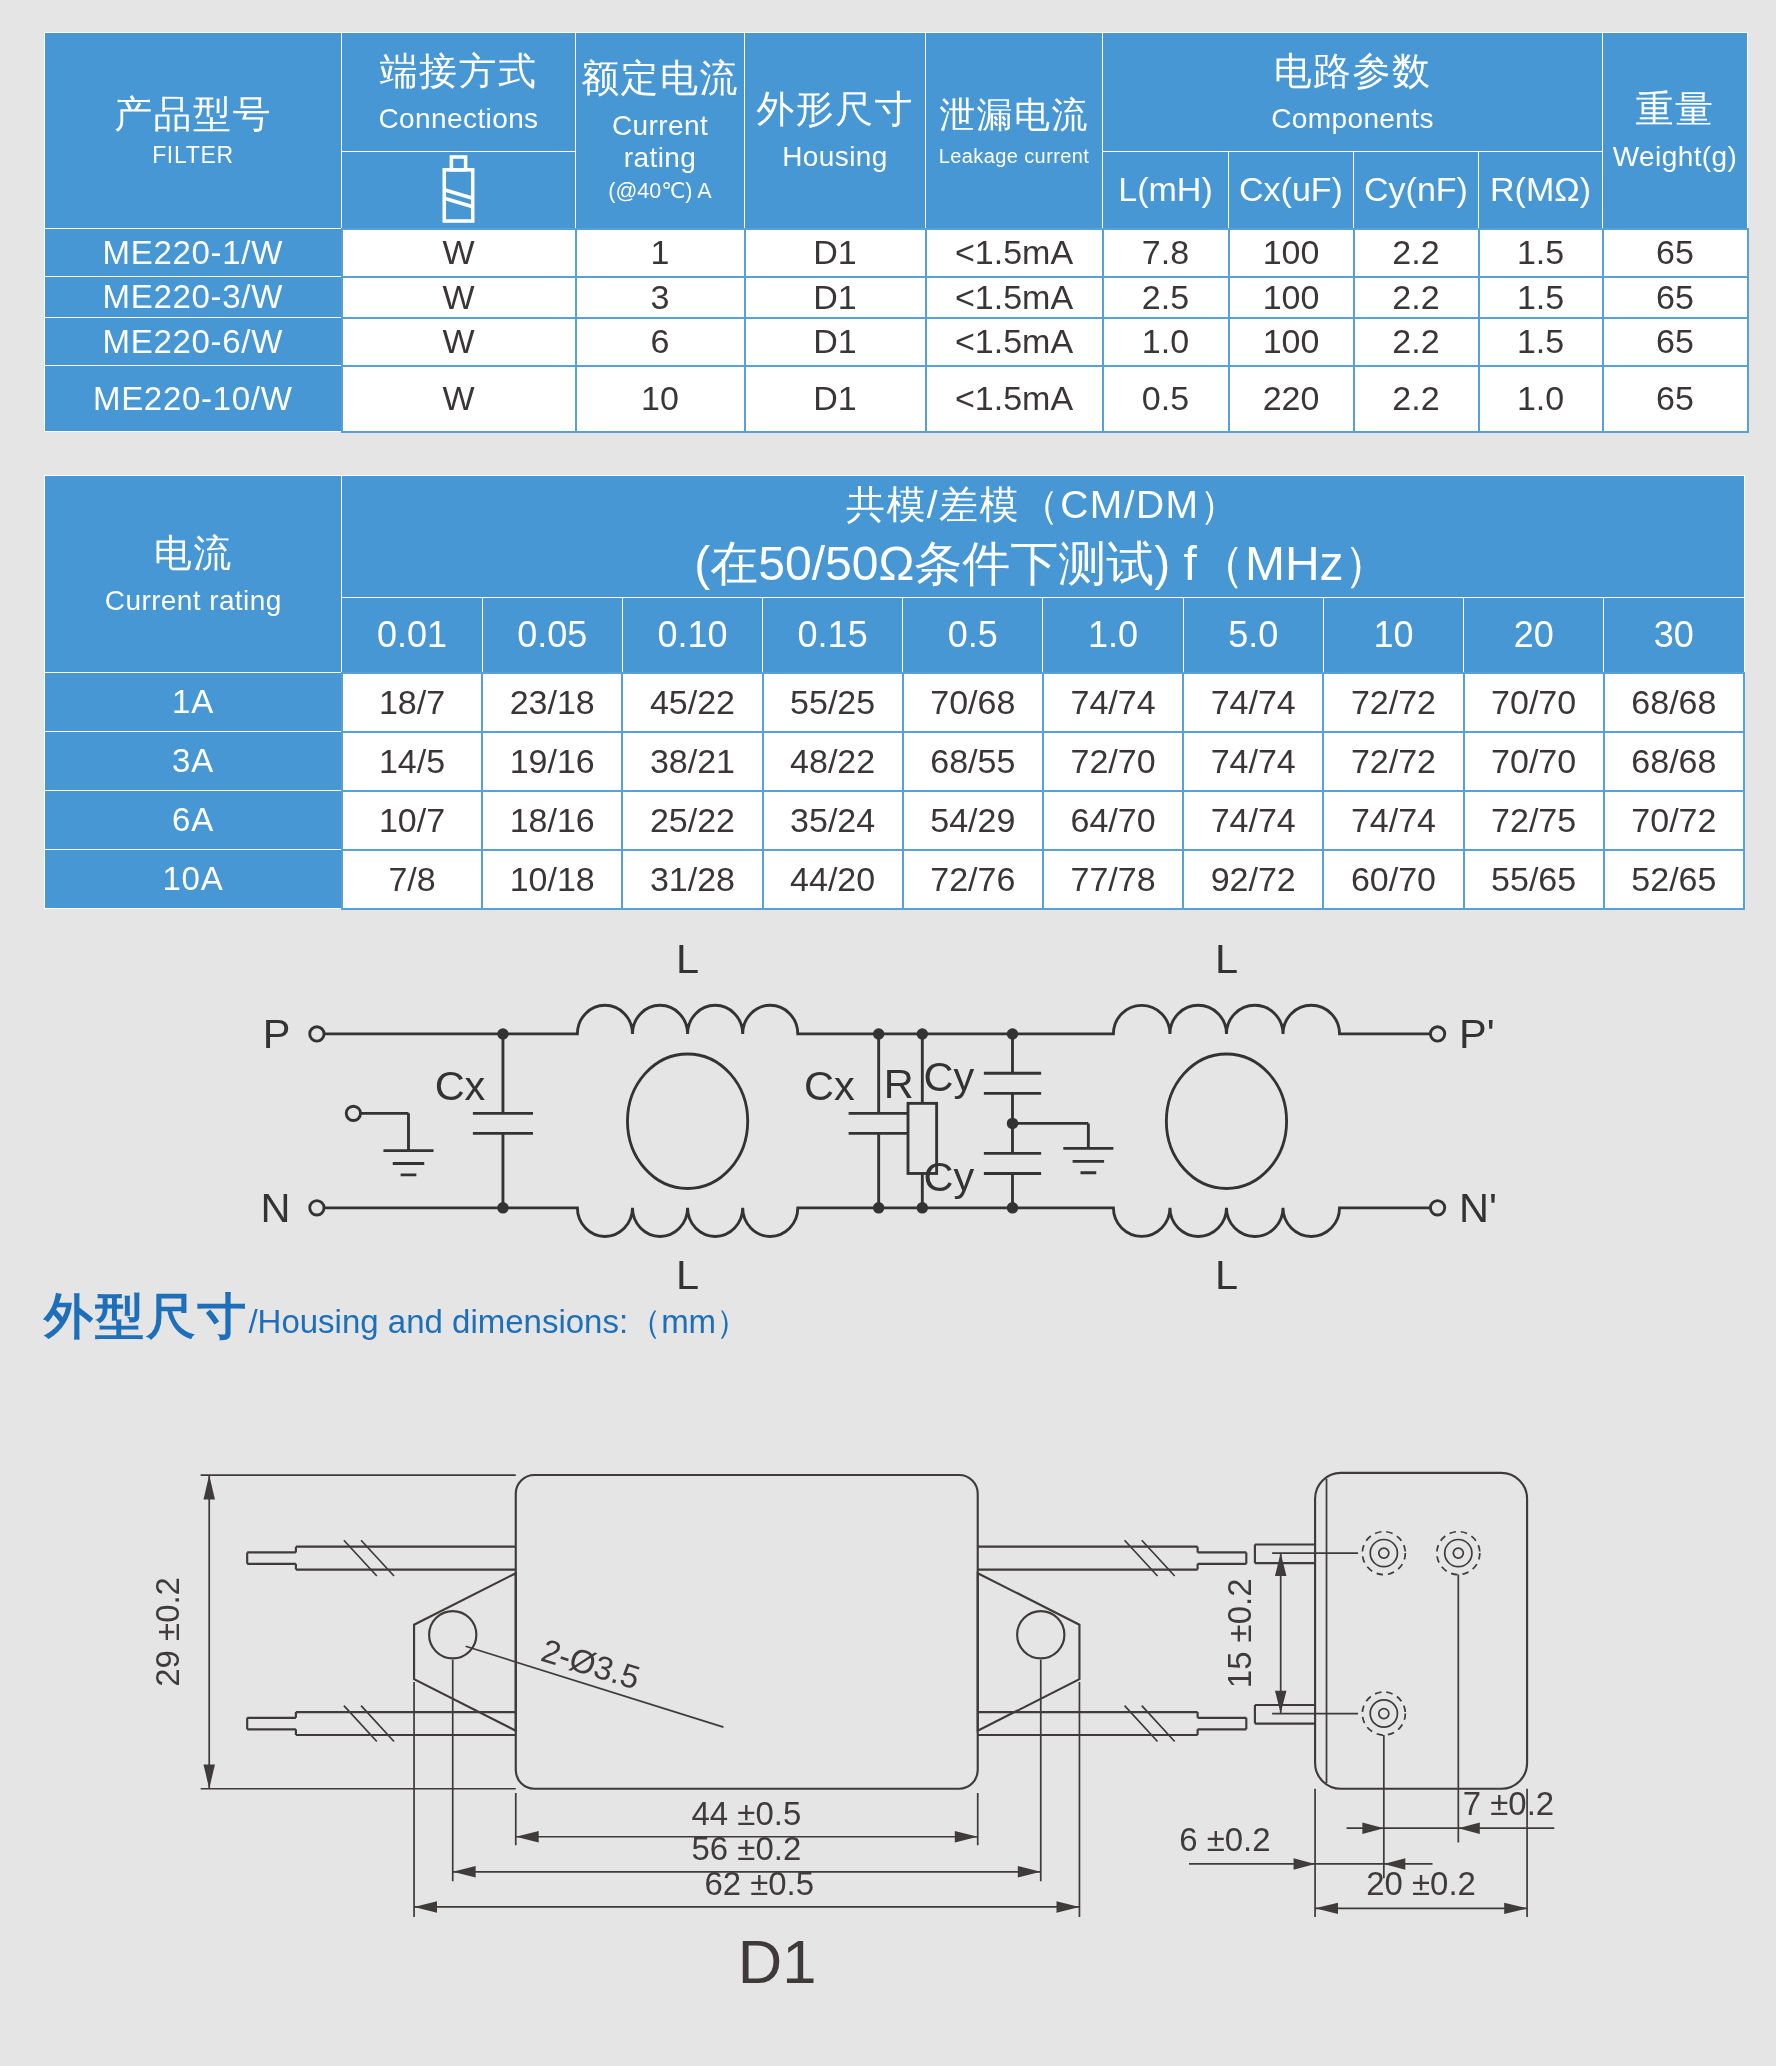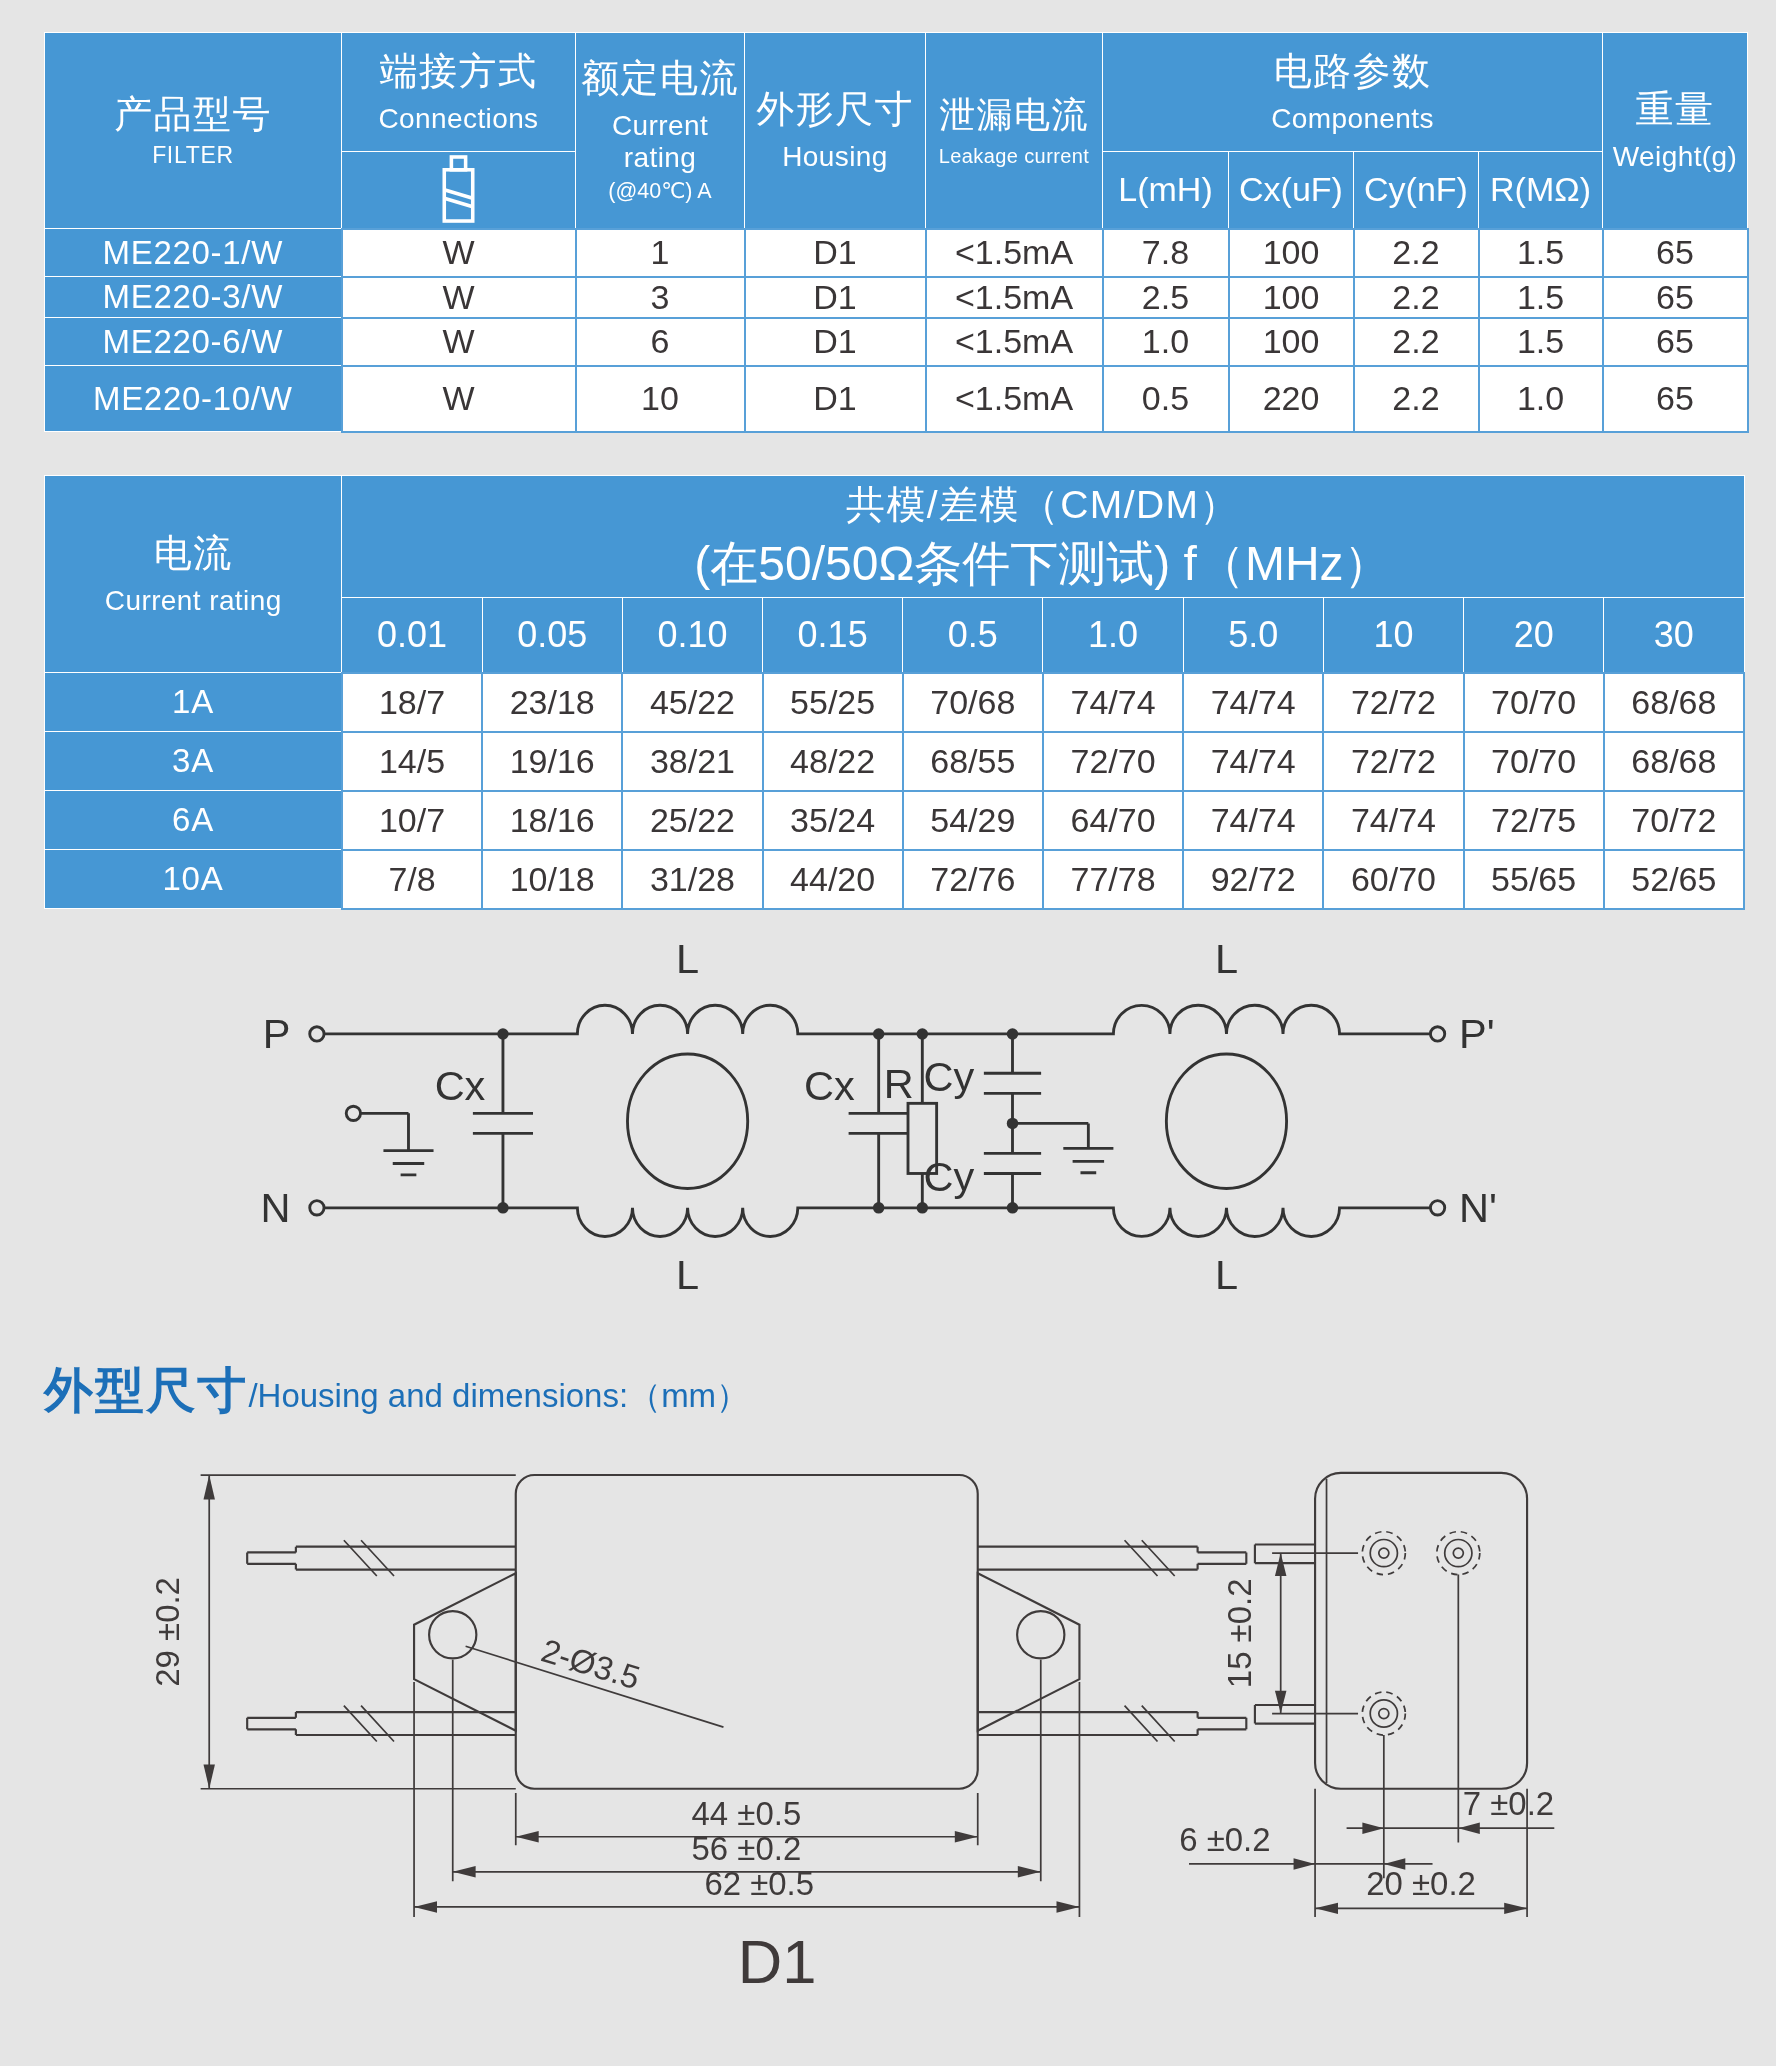--- a/index.html
+++ b/index.html
@@ -14,21 +14,21 @@
   .en2{font-size:21.5px;font-weight:400;margin-top:4.3px;}
   .sub{font-size:34px;font-weight:400;}
   .stubname{font-size:33px;font-weight:400;letter-spacing:0.7px;}
   .freq{font-size:36px;font-weight:500;}
   .t2title1{font-size:39px;font-weight:500;letter-spacing:1.4px;}
   .t2title2{font-size:48px;font-weight:400;margin-top:0;}
   #table1{left:44px;top:32px;width:1701px;}
   #table2{left:44px;top:475px;width:1701px;}
   #circuit-svg{position:absolute;left:236px;top:923px;}
   #drawing-svg{position:absolute;left:129px;top:1444px;}
-  .section-heading{position:absolute;left:44px;top:1358px;display:flex;align-items:baseline;color:#1c6fb8;}
+  .section-heading{position:absolute;left:44px;top:1284px;display:flex;align-items:baseline;color:#1c6fb8;}
   .section-heading .big{font-size:49px;font-weight:bold;letter-spacing:2.1px;}
   .section-heading .small{font-size:33px;font-weight:normal;}
   .ck{stroke:#333;stroke-width:4;fill:none;}
   .ct{fill:#333;font-size:58px;font-stretch:condensed;}
   .dk{stroke:#3f3b3b;stroke-width:3;fill:none;}
   .dkt{stroke:#3f3b3b;stroke-width:2.4;fill:none;}
   .dt{fill:#3f3b3b;font-size:46px;font-stretch:condensed;}
   .ar{fill:#3f3b3b;stroke:none;}
 </style>
 </head>

